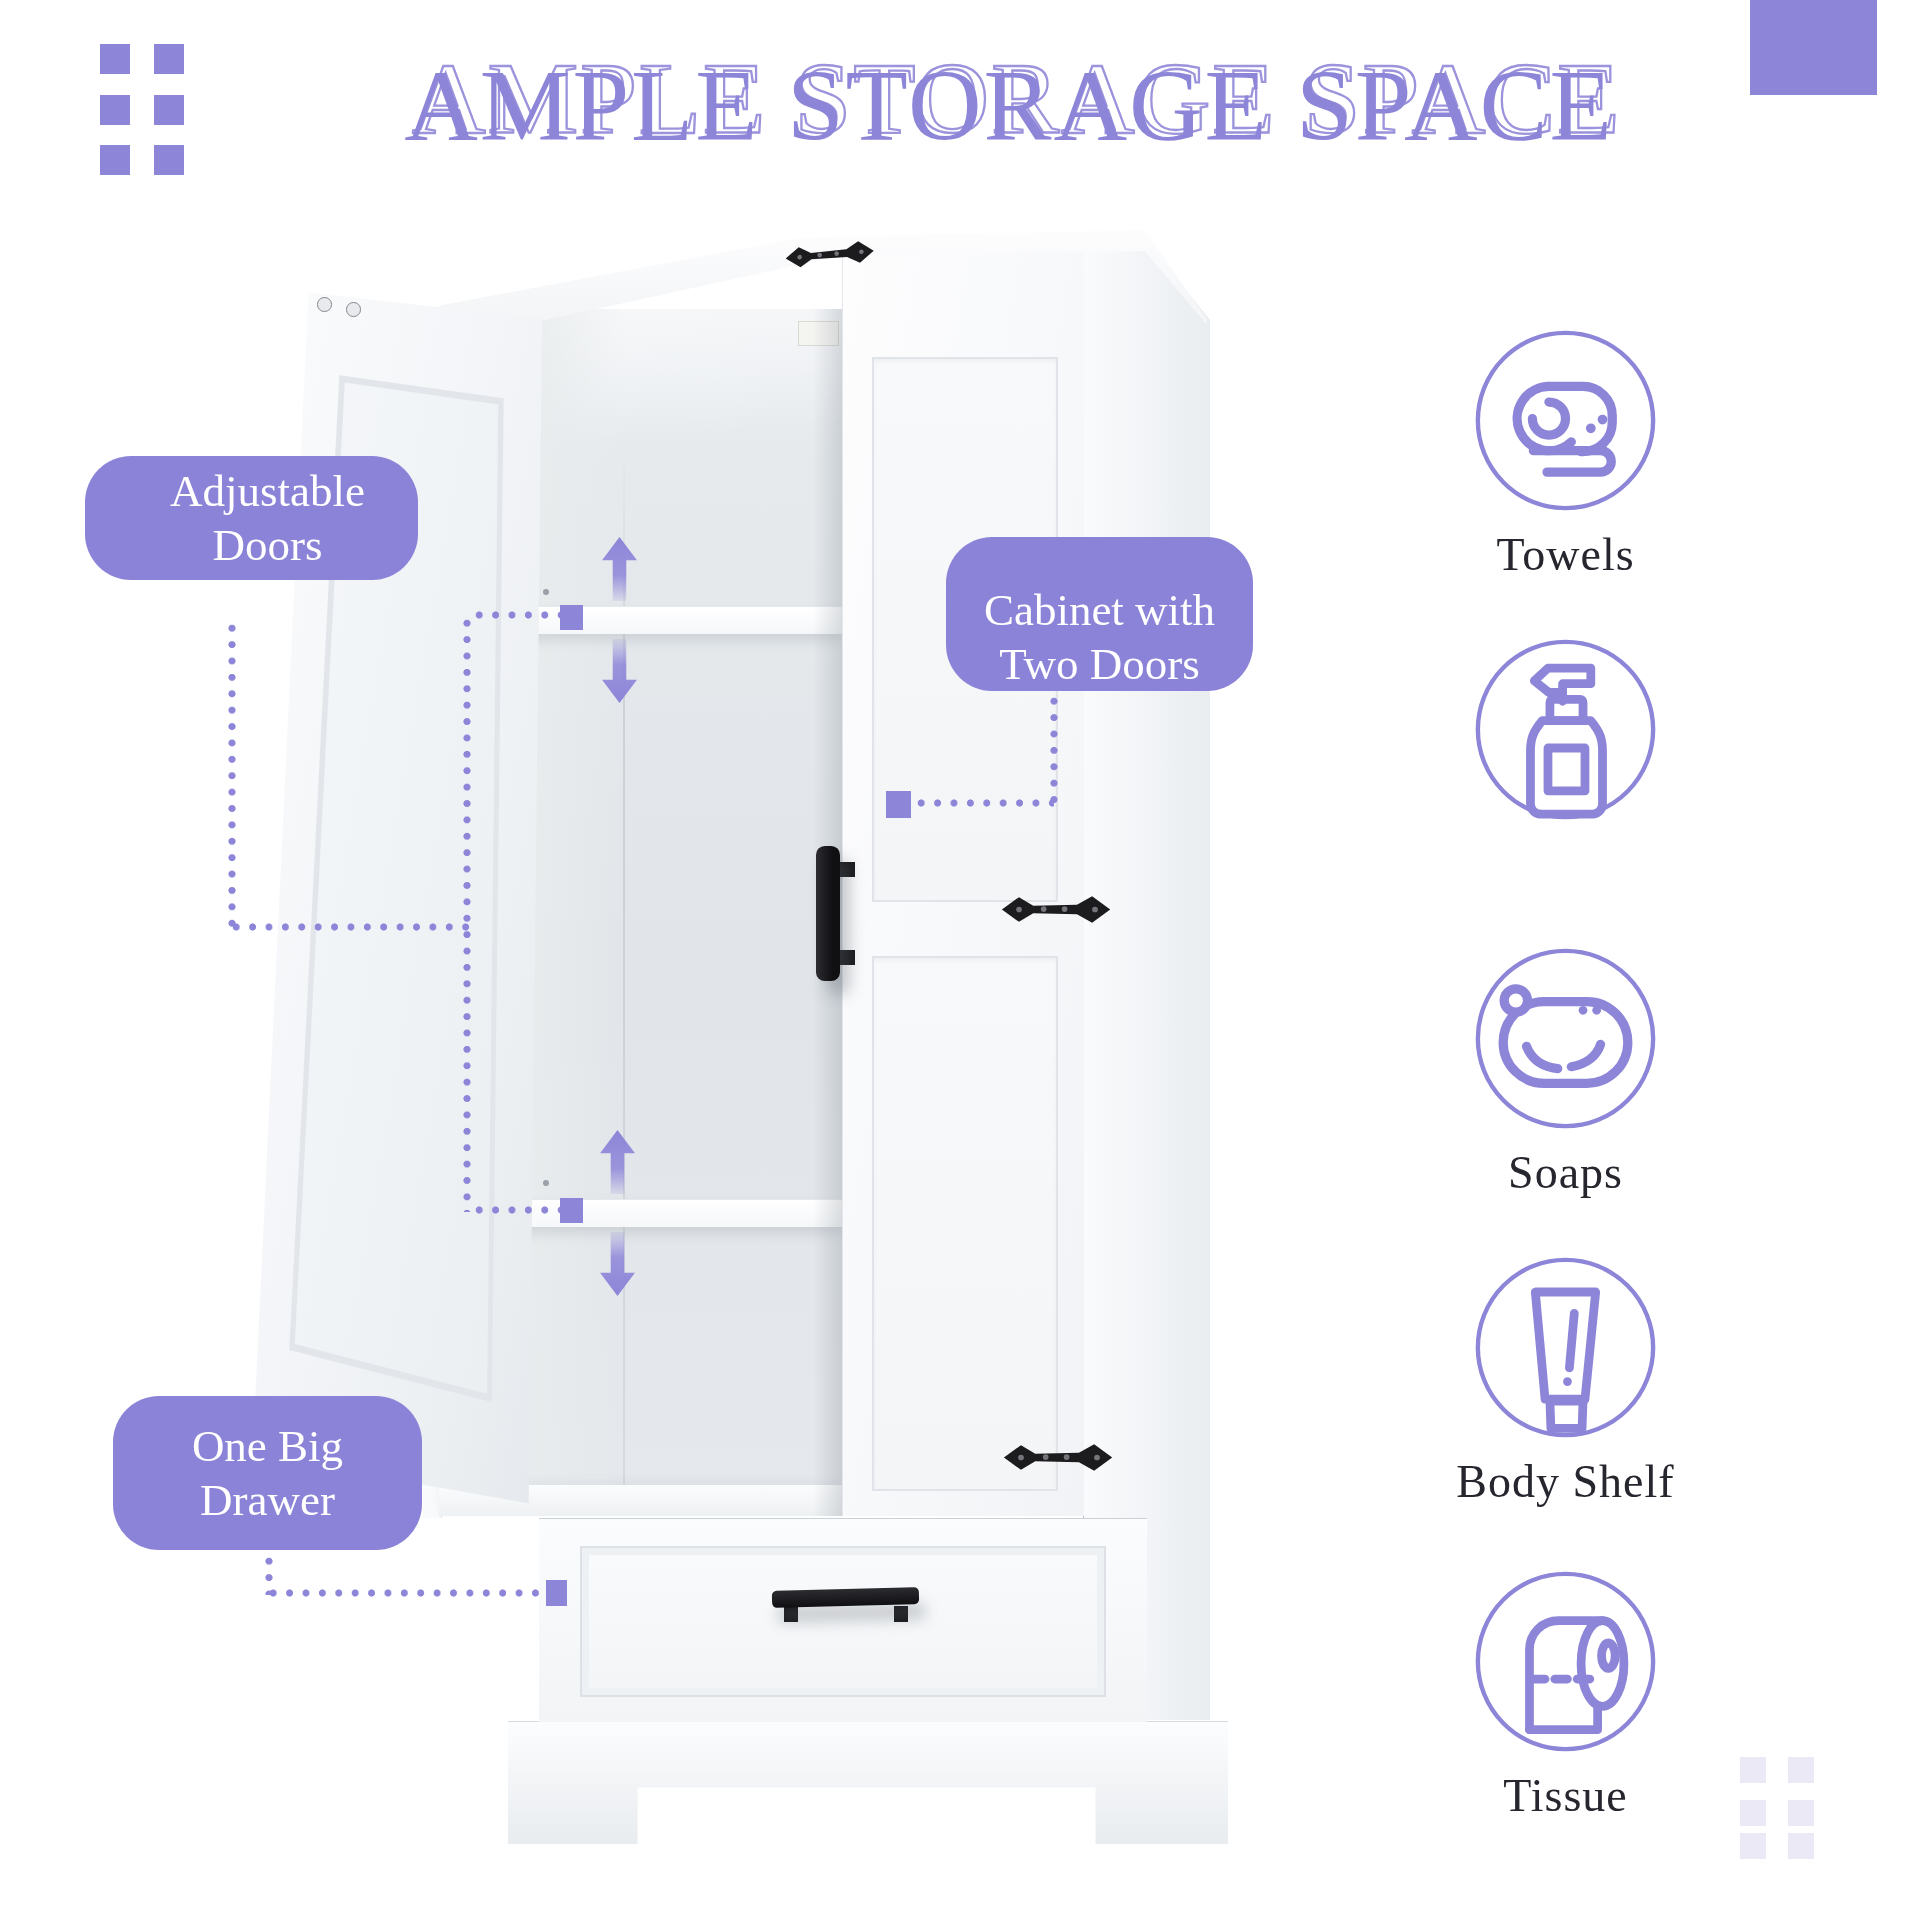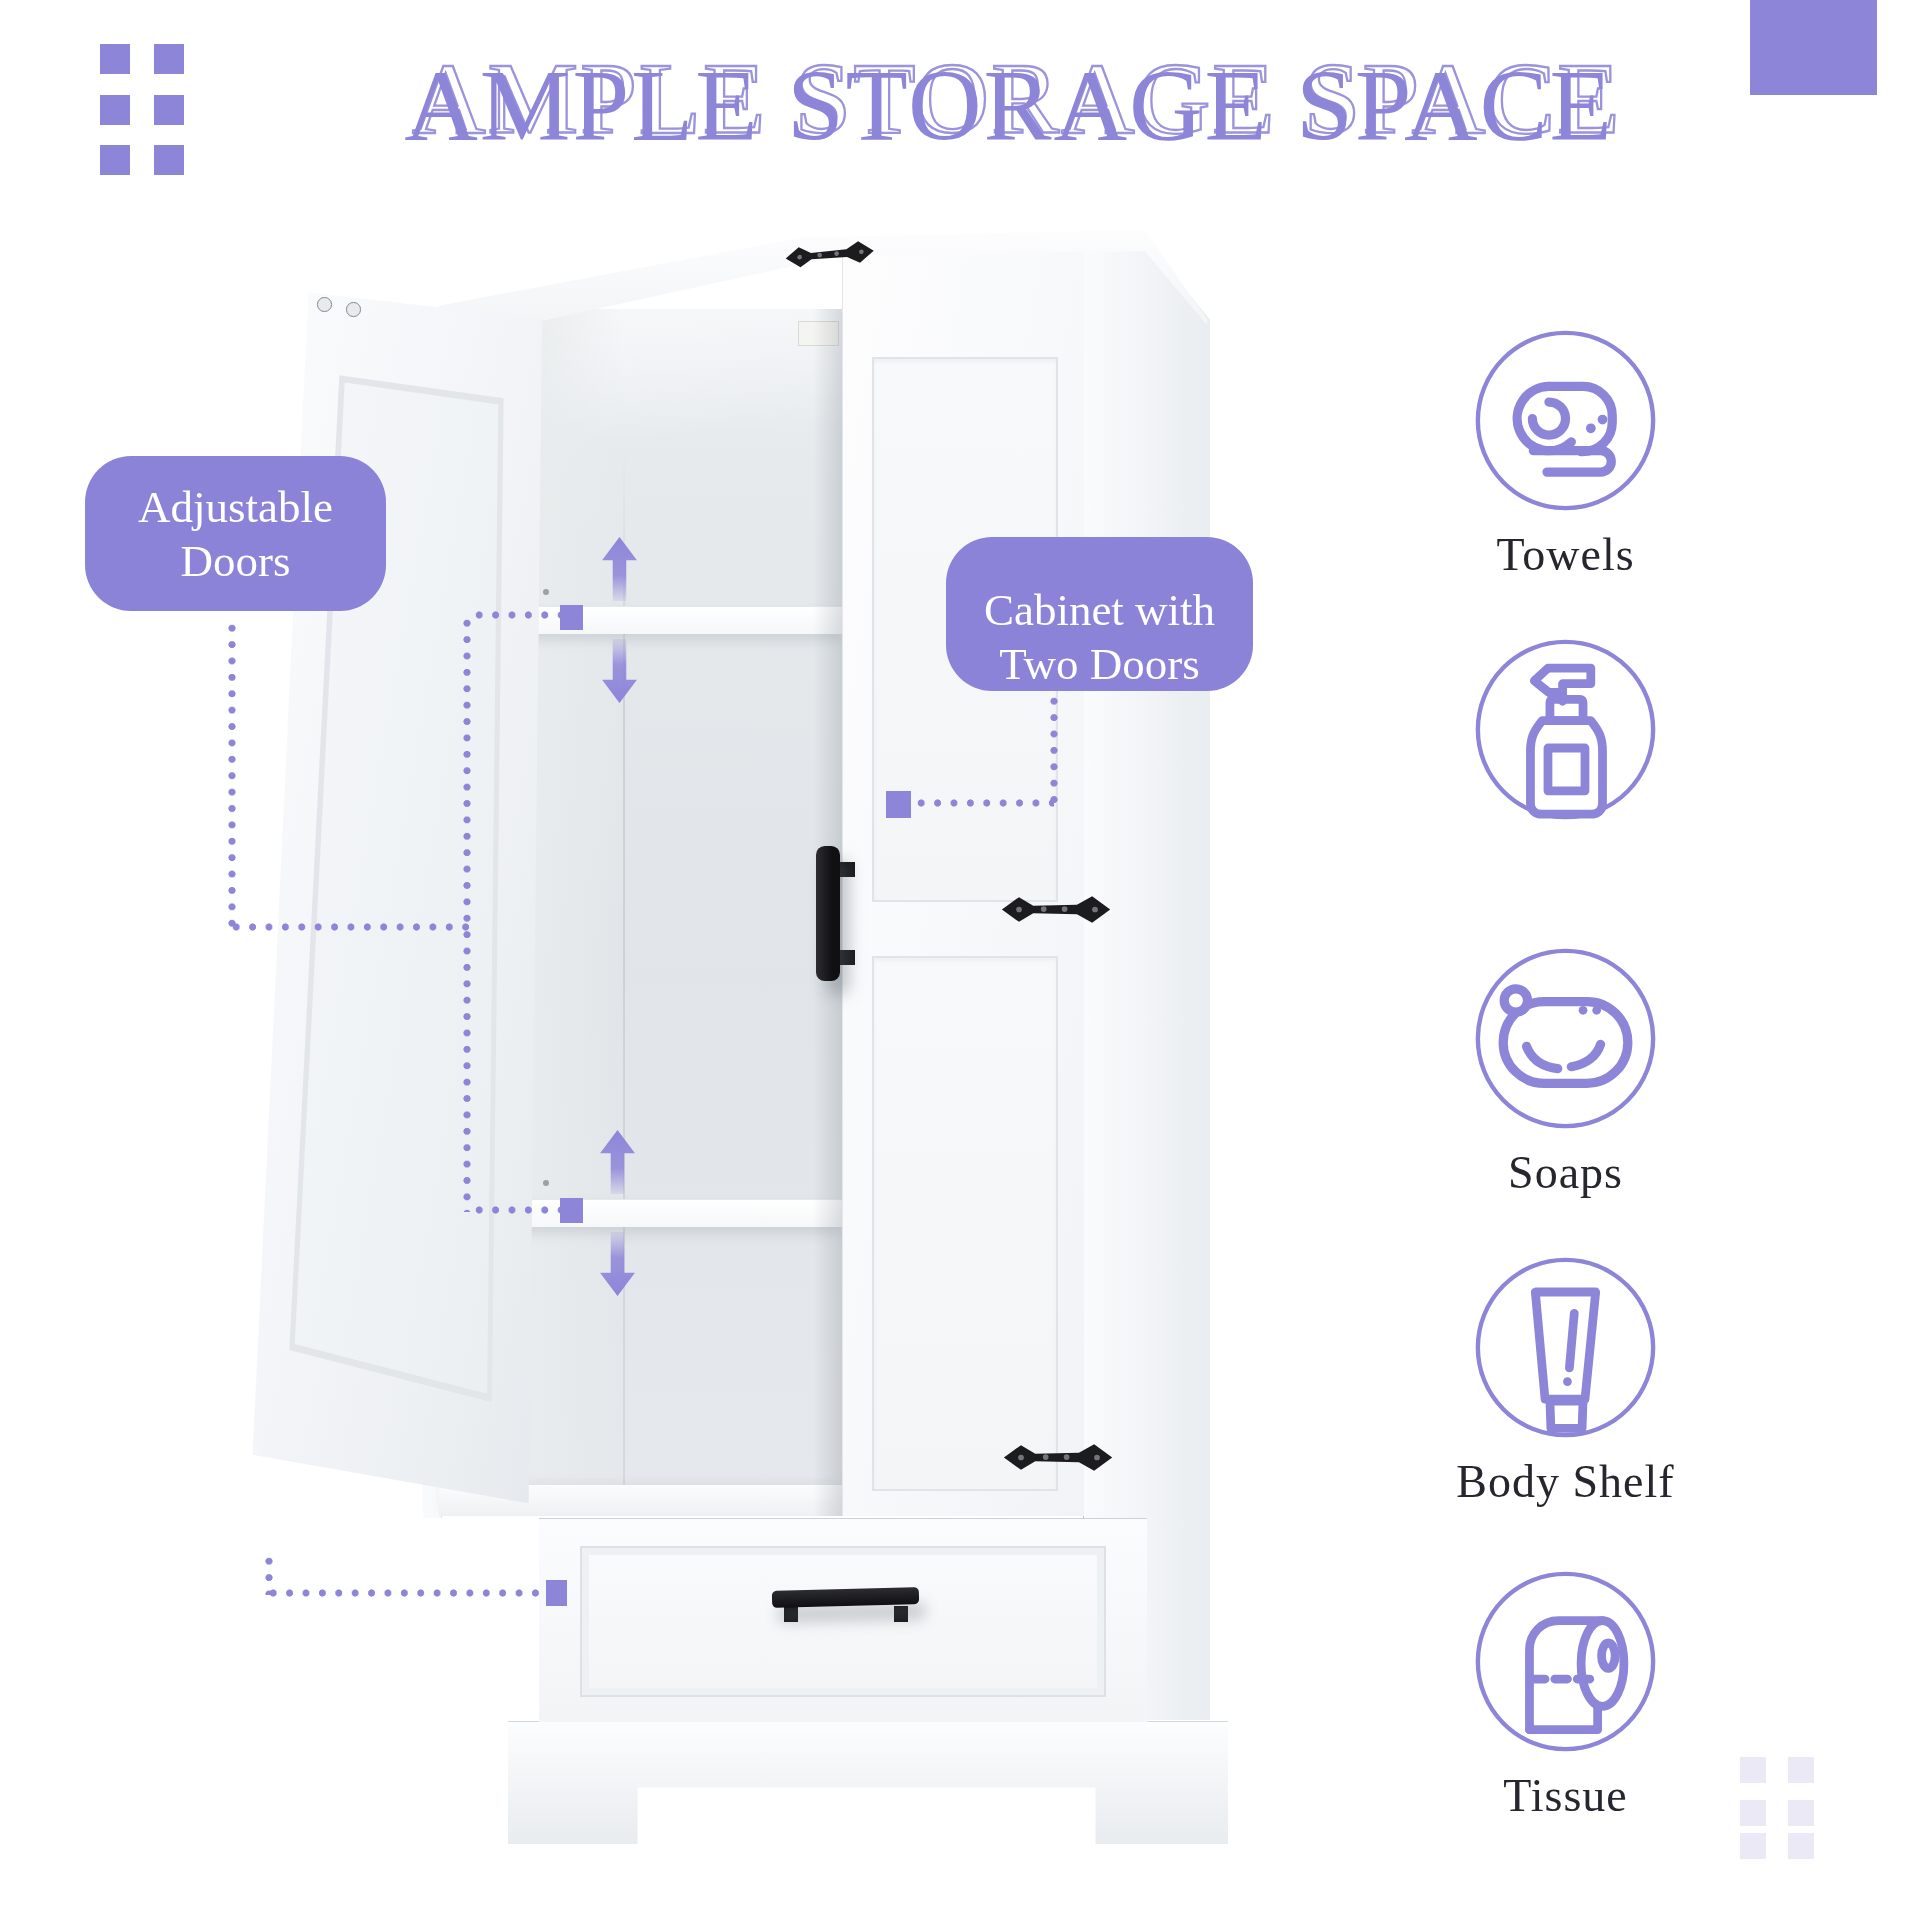--- a/index.html
+++ b/index.html
@@ -240,27 +240,31 @@
         <div class="dr-face"></div>
       </div>
     </div>
     <div class="dhandle-post" style="left:784px;"></div>
     <div class="dhandle-post" style="left:894px;"></div>
     <div class="dhandle-bar"></div>
 
     <div class="plinth"></div>
   </div>
 
-  <div class="callout" style="left:85px;top:456px;width:301px;height:155px;">
+  <div class="callout" style="left:85px;top:456px;width:301px;height:124px;padding-left:32px;">
     <span>Adjustable</span>
     <span>Doors</span>
   </div>
   <div class="callout" style="left:946px;top:537px;width:307px;height:154px;justify-content:flex-end;">
     <span>Cabinet with</span>
     <span>Two Doors</span>
+  </div>
+  <div class="callout" style="left:113px;top:1396px;width:309px;height:154px;">
+    <span>One Big</span>
+    <span>Drawer</span>
   </div>
 
   <div class="dv" style="left:228px;top:620px;height:311px;"></div>
   <div class="dh" style="left:228px;top:923px;width:243px;"></div>
   <div class="dv" style="left:463px;top:615px;height:597px;"></div>
   <div class="dh" style="left:471px;top:611px;width:89px;"></div>
   <div class="dh" style="left:471px;top:1206px;width:89px;"></div>
   <div class="psq" style="left:560px;top:605px;width:23px;height:25px;"></div>
   <div class="psq" style="left:560px;top:1198px;width:23px;height:25px;"></div>
 

